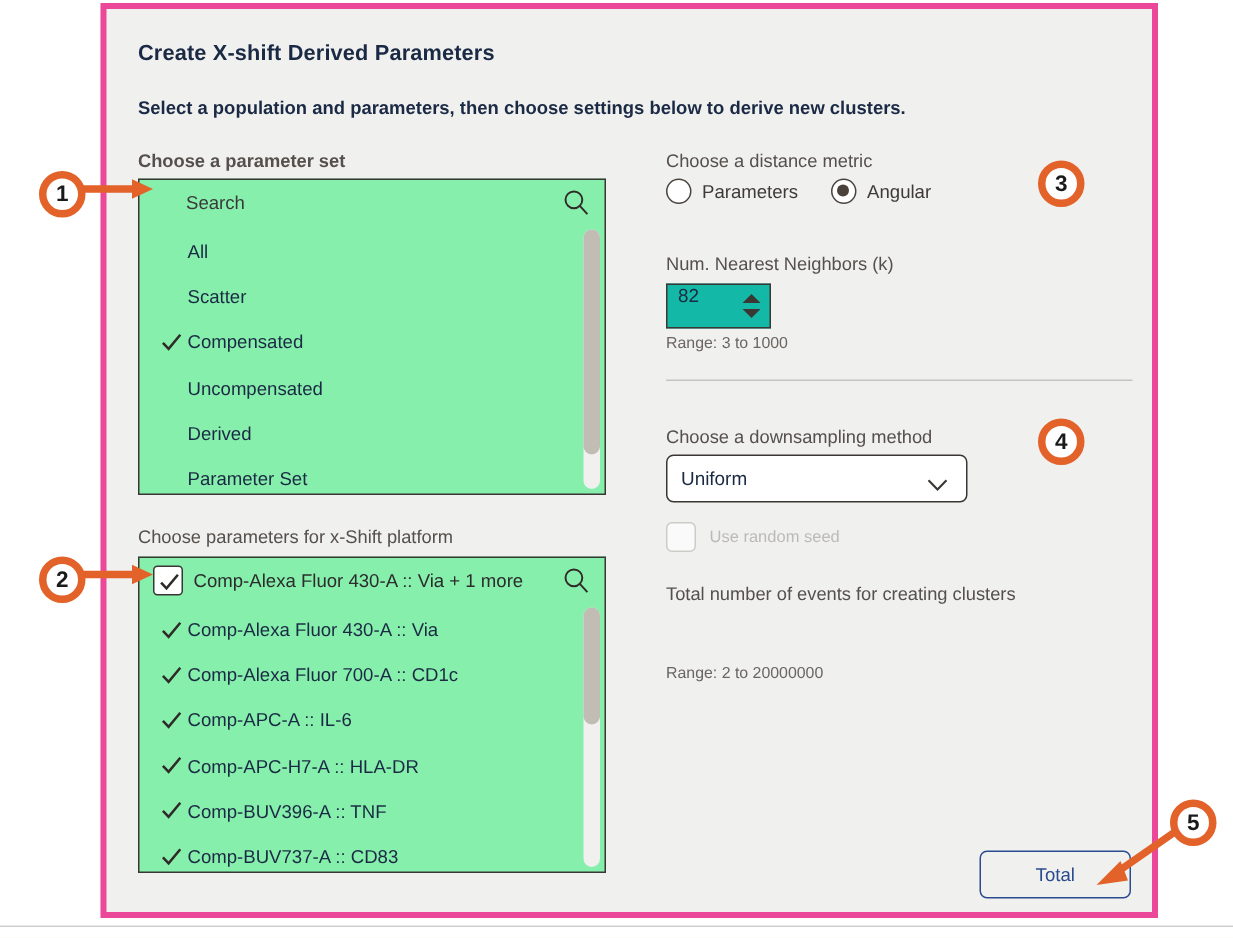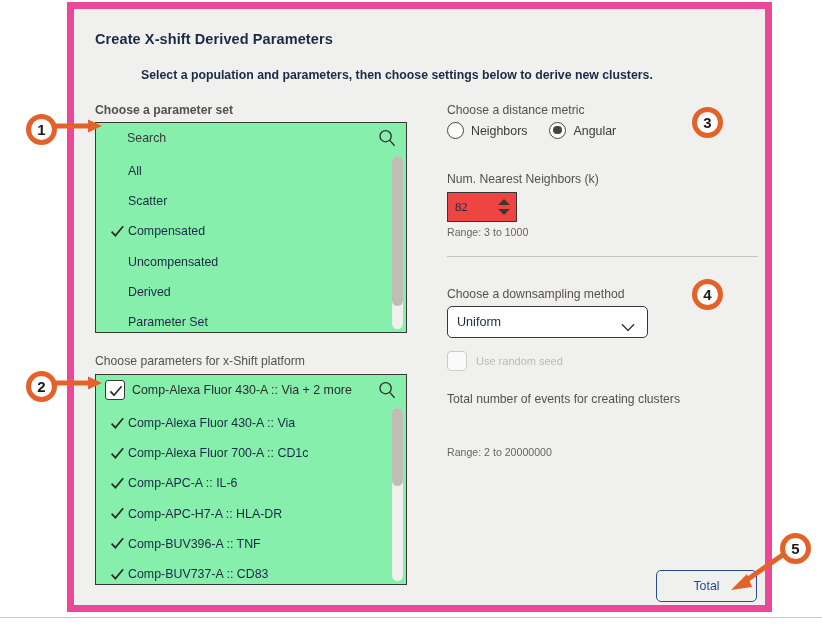--- a/index.html
+++ b/index.html
@@ -16,21 +16,21 @@
   }
 
   
   #panel {
     position: absolute;
     left: 67px;
     top: 2px;
     width: 705px;
     height: 610px;
     background: #f0f0ef;
-    border: 7px solid #ec4899;
+    border: 4px solid #ec4899;
     box-sizing: border-box;
   }
 
   #bottom-rule {
     position: absolute;
     left: 0px;
     top: 617px;
     width: 822px;
     height: 1px;
     background: #cfcfcf;
@@ -45,21 +45,20 @@
     color: #1b2a44;
     letter-spacing: 0.1px;
   }
   .subtitle {
     position: absolute;
     left: 21px;
     top: 59px;
     font-size: 12.3px;
     font-weight: bold;
     color: #1b2a44;
-    margin-left: 46px;
   }
 
   .field-label {
     position: absolute;
     font-size: 12.2px;
     color: #55504c;
   }
   .range-label {
     position: absolute;
     font-size: 10.6px;
@@ -222,26 +221,25 @@
   .radio-label {
     font-size: 12.4px;
     color: #3f3a36;
     margin-left: 7px;
     margin-right: 22px;
   }
 
   #lbl-knn { left: 373px; top: 163px; }
   .spinner {
     position: absolute;
-    background: #ef4444;
+    background: #14b8a6;
     border: 1px solid #3a3633;
     box-sizing: border-box;
     display: flex;
-    align-items: center;
-    font-family: Liberation Serif, serif;
+    align-items: flex-start;
   }
   #knn-spinner { left: 373px; top: 183px; width: 70px; height: 30px; }
   #events-spinner { left: 373px; top: 403px; width: 100px; height: 30px; }
   .spinner-value {
     font-size: 12.6px;
     color: #1b2a44;
     padding-left: 7px;
     flex: 1;
   }
   .spinner-arrows {
@@ -428,21 +426,21 @@
   </div>
 
   <div class="field-label" id="lbl-params" style="left:21px; top:345px;">Choose parameters for x-Shift platform</div>
 
   <div class="combo-box" id="params-input">
     <span class="cb-square">
       <svg width="16" height="16" viewBox="0 0 16 16">
         <polyline points="2.4,8.4 6,12.2 13.6,3.2" fill="none" stroke="#2f2b28" stroke-width="1.7"></polyline>
       </svg>
     </span>
-    <span class="params-value">Comp-Alexa Fluor 430-A :: Via + 2 more</span>
+    <span class="params-value">Comp-Alexa Fluor 430-A :: Via + 1 more</span>
     <span class="search-icon">
       <svg width="18" height="18" viewBox="0 0 18 18">
         <circle cx="7.6" cy="7.2" r="5.6" fill="none" stroke="#2f2b28" stroke-width="1.3"></circle>
         <line x1="11.7" y1="11.4" x2="16.6" y2="16.8" stroke="#2f2b28" stroke-width="1.3"></line>
       </svg>
     </span>
   </div>
 
   <div class="combo-box" id="params-list">
     <div class="list-inner" id="params-inner">
@@ -497,21 +495,21 @@
       </div>
     <div class="vscroll-track">
       <div class="vscroll-thumb" style="top:0px;height:78px;"></div>
     </div>
   </div>
 
   <div class="field-label" id="lbl-distance">Choose a distance metric</div>
 
   <div class="radio-row">
     <span class="radio"></span>
-    <span class="radio-label">Neighbors</span>
+    <span class="radio-label">Parameters</span>
     <span class="radio on"></span>
     <span class="radio-label">Angular</span>
   </div>
 
   <div class="field-label" id="lbl-knn">Num. Nearest Neighbors (k)</div>
   <div class="spinner" id="knn-spinner">
     <span class="spinner-value">82</span>
     <span class="spinner-arrows">
       <span class="up"></span>
       <span class="dn"></span>

